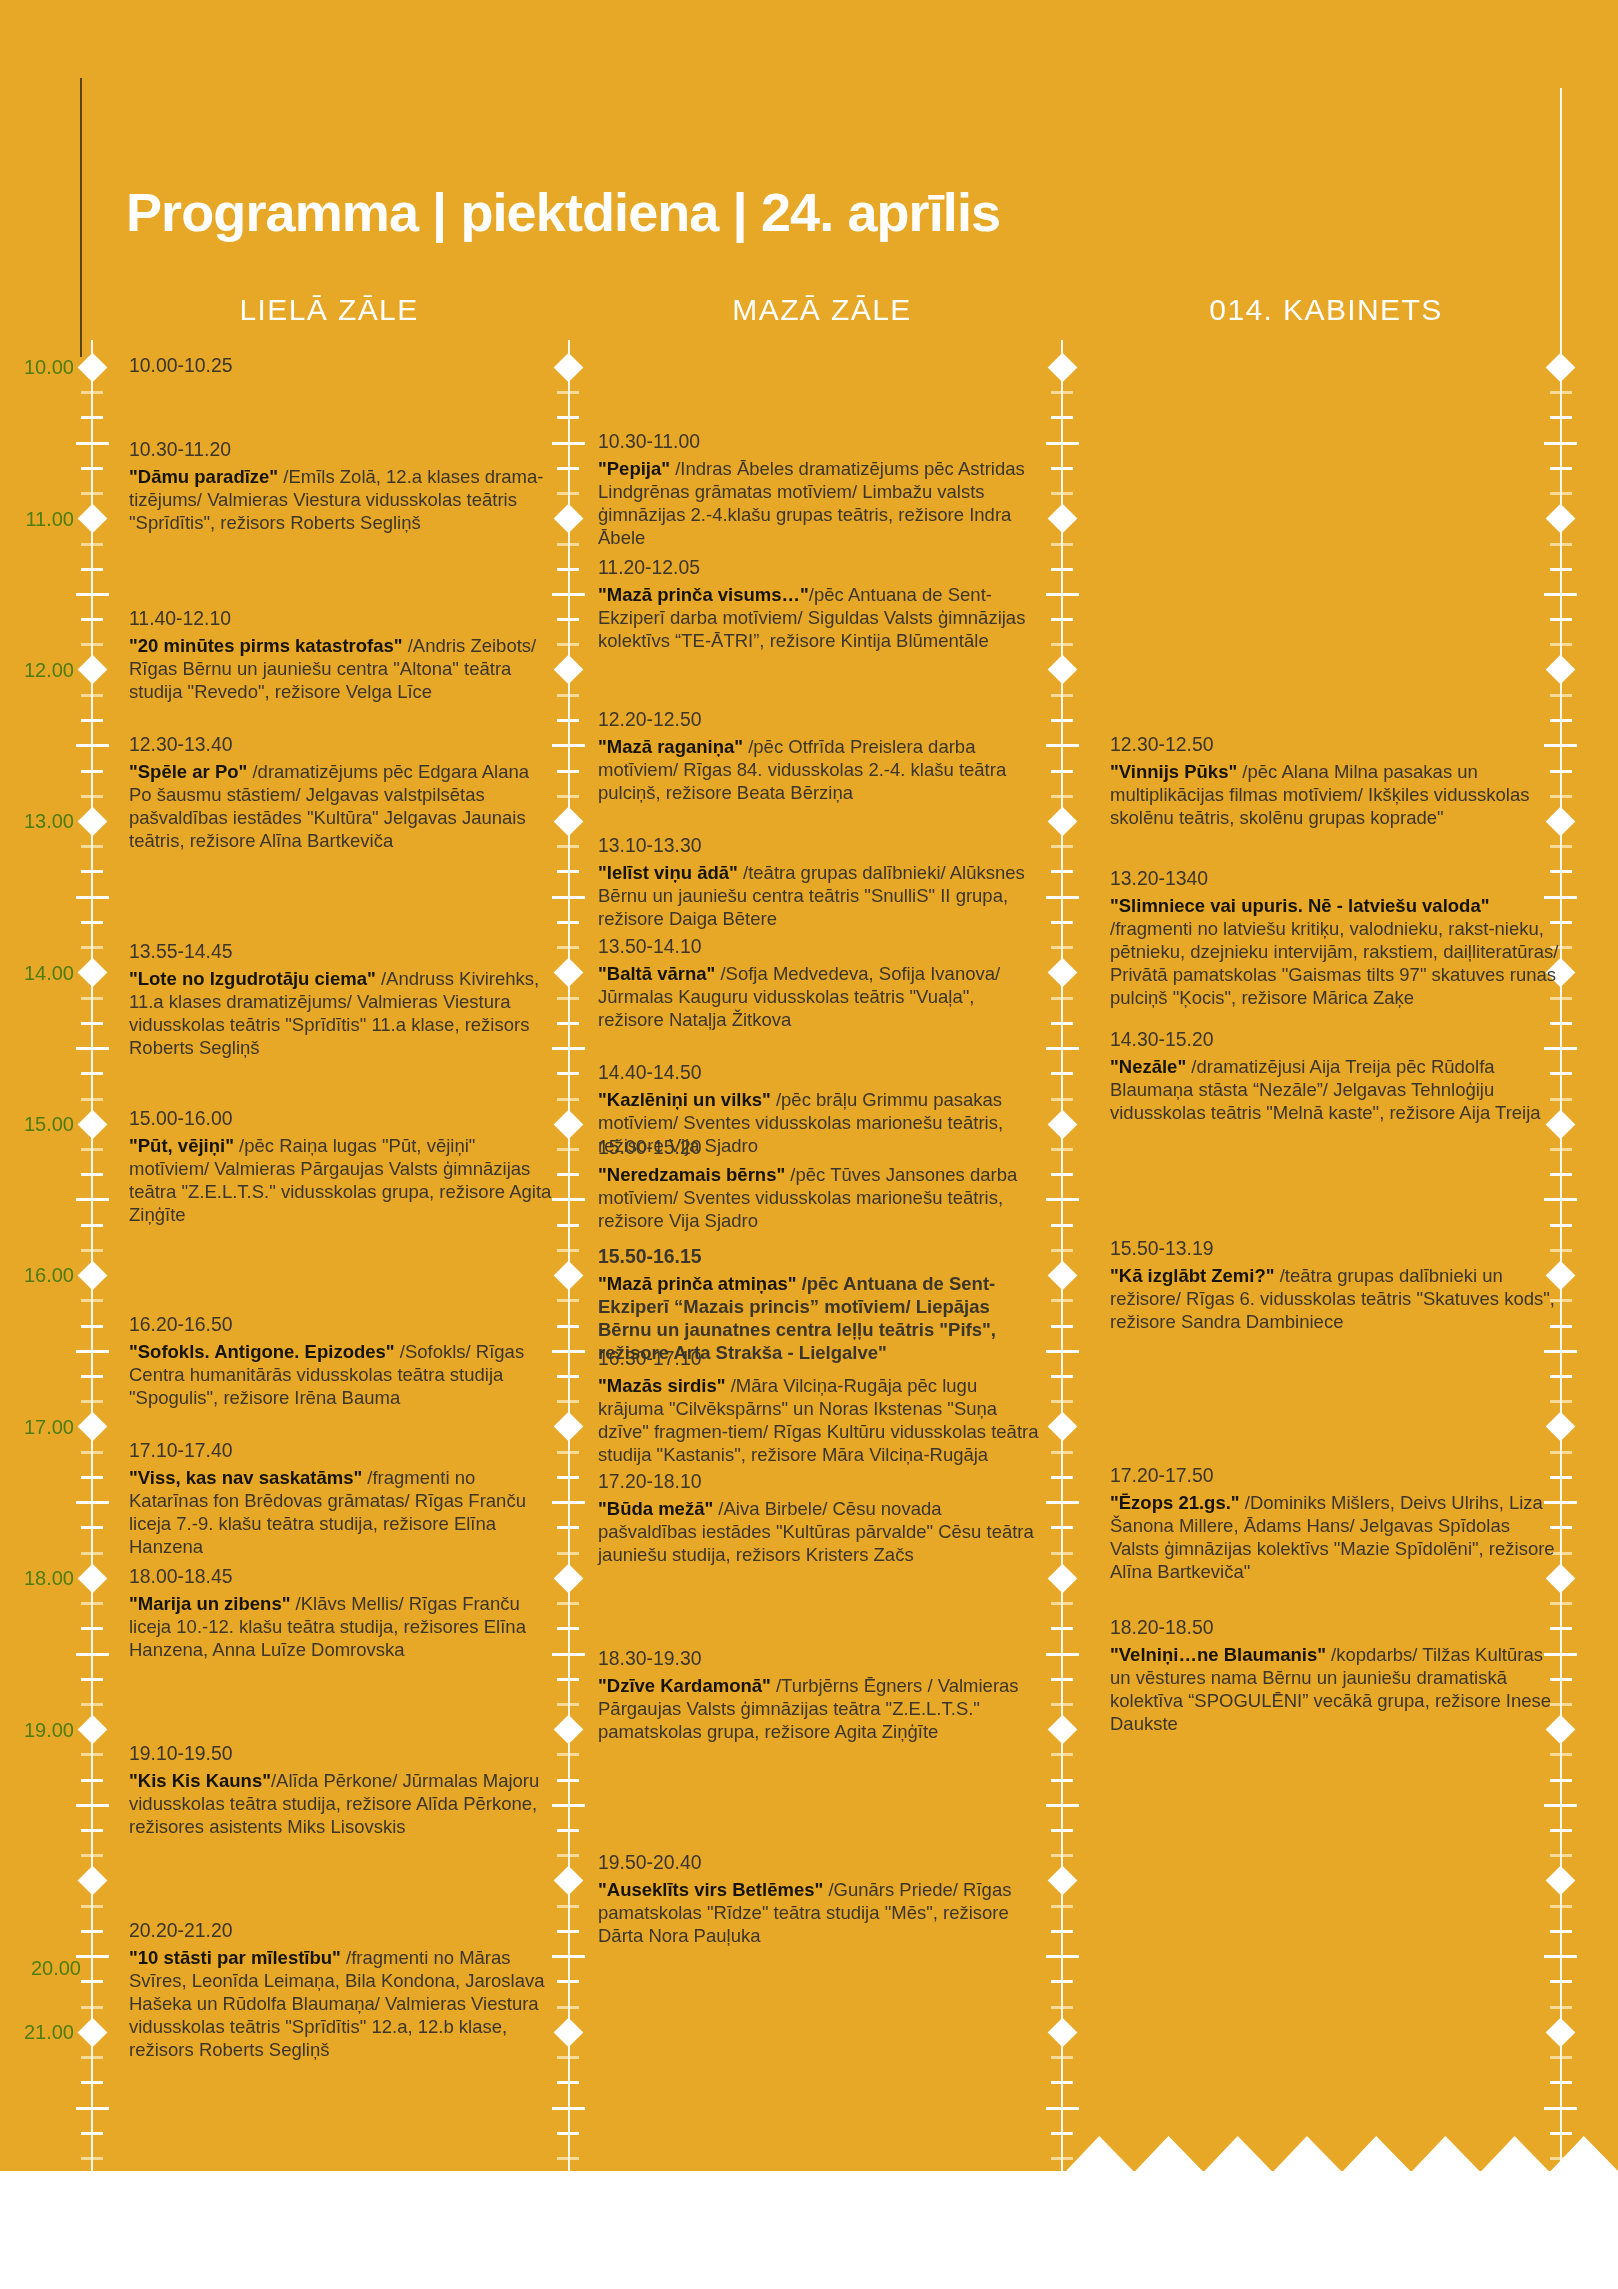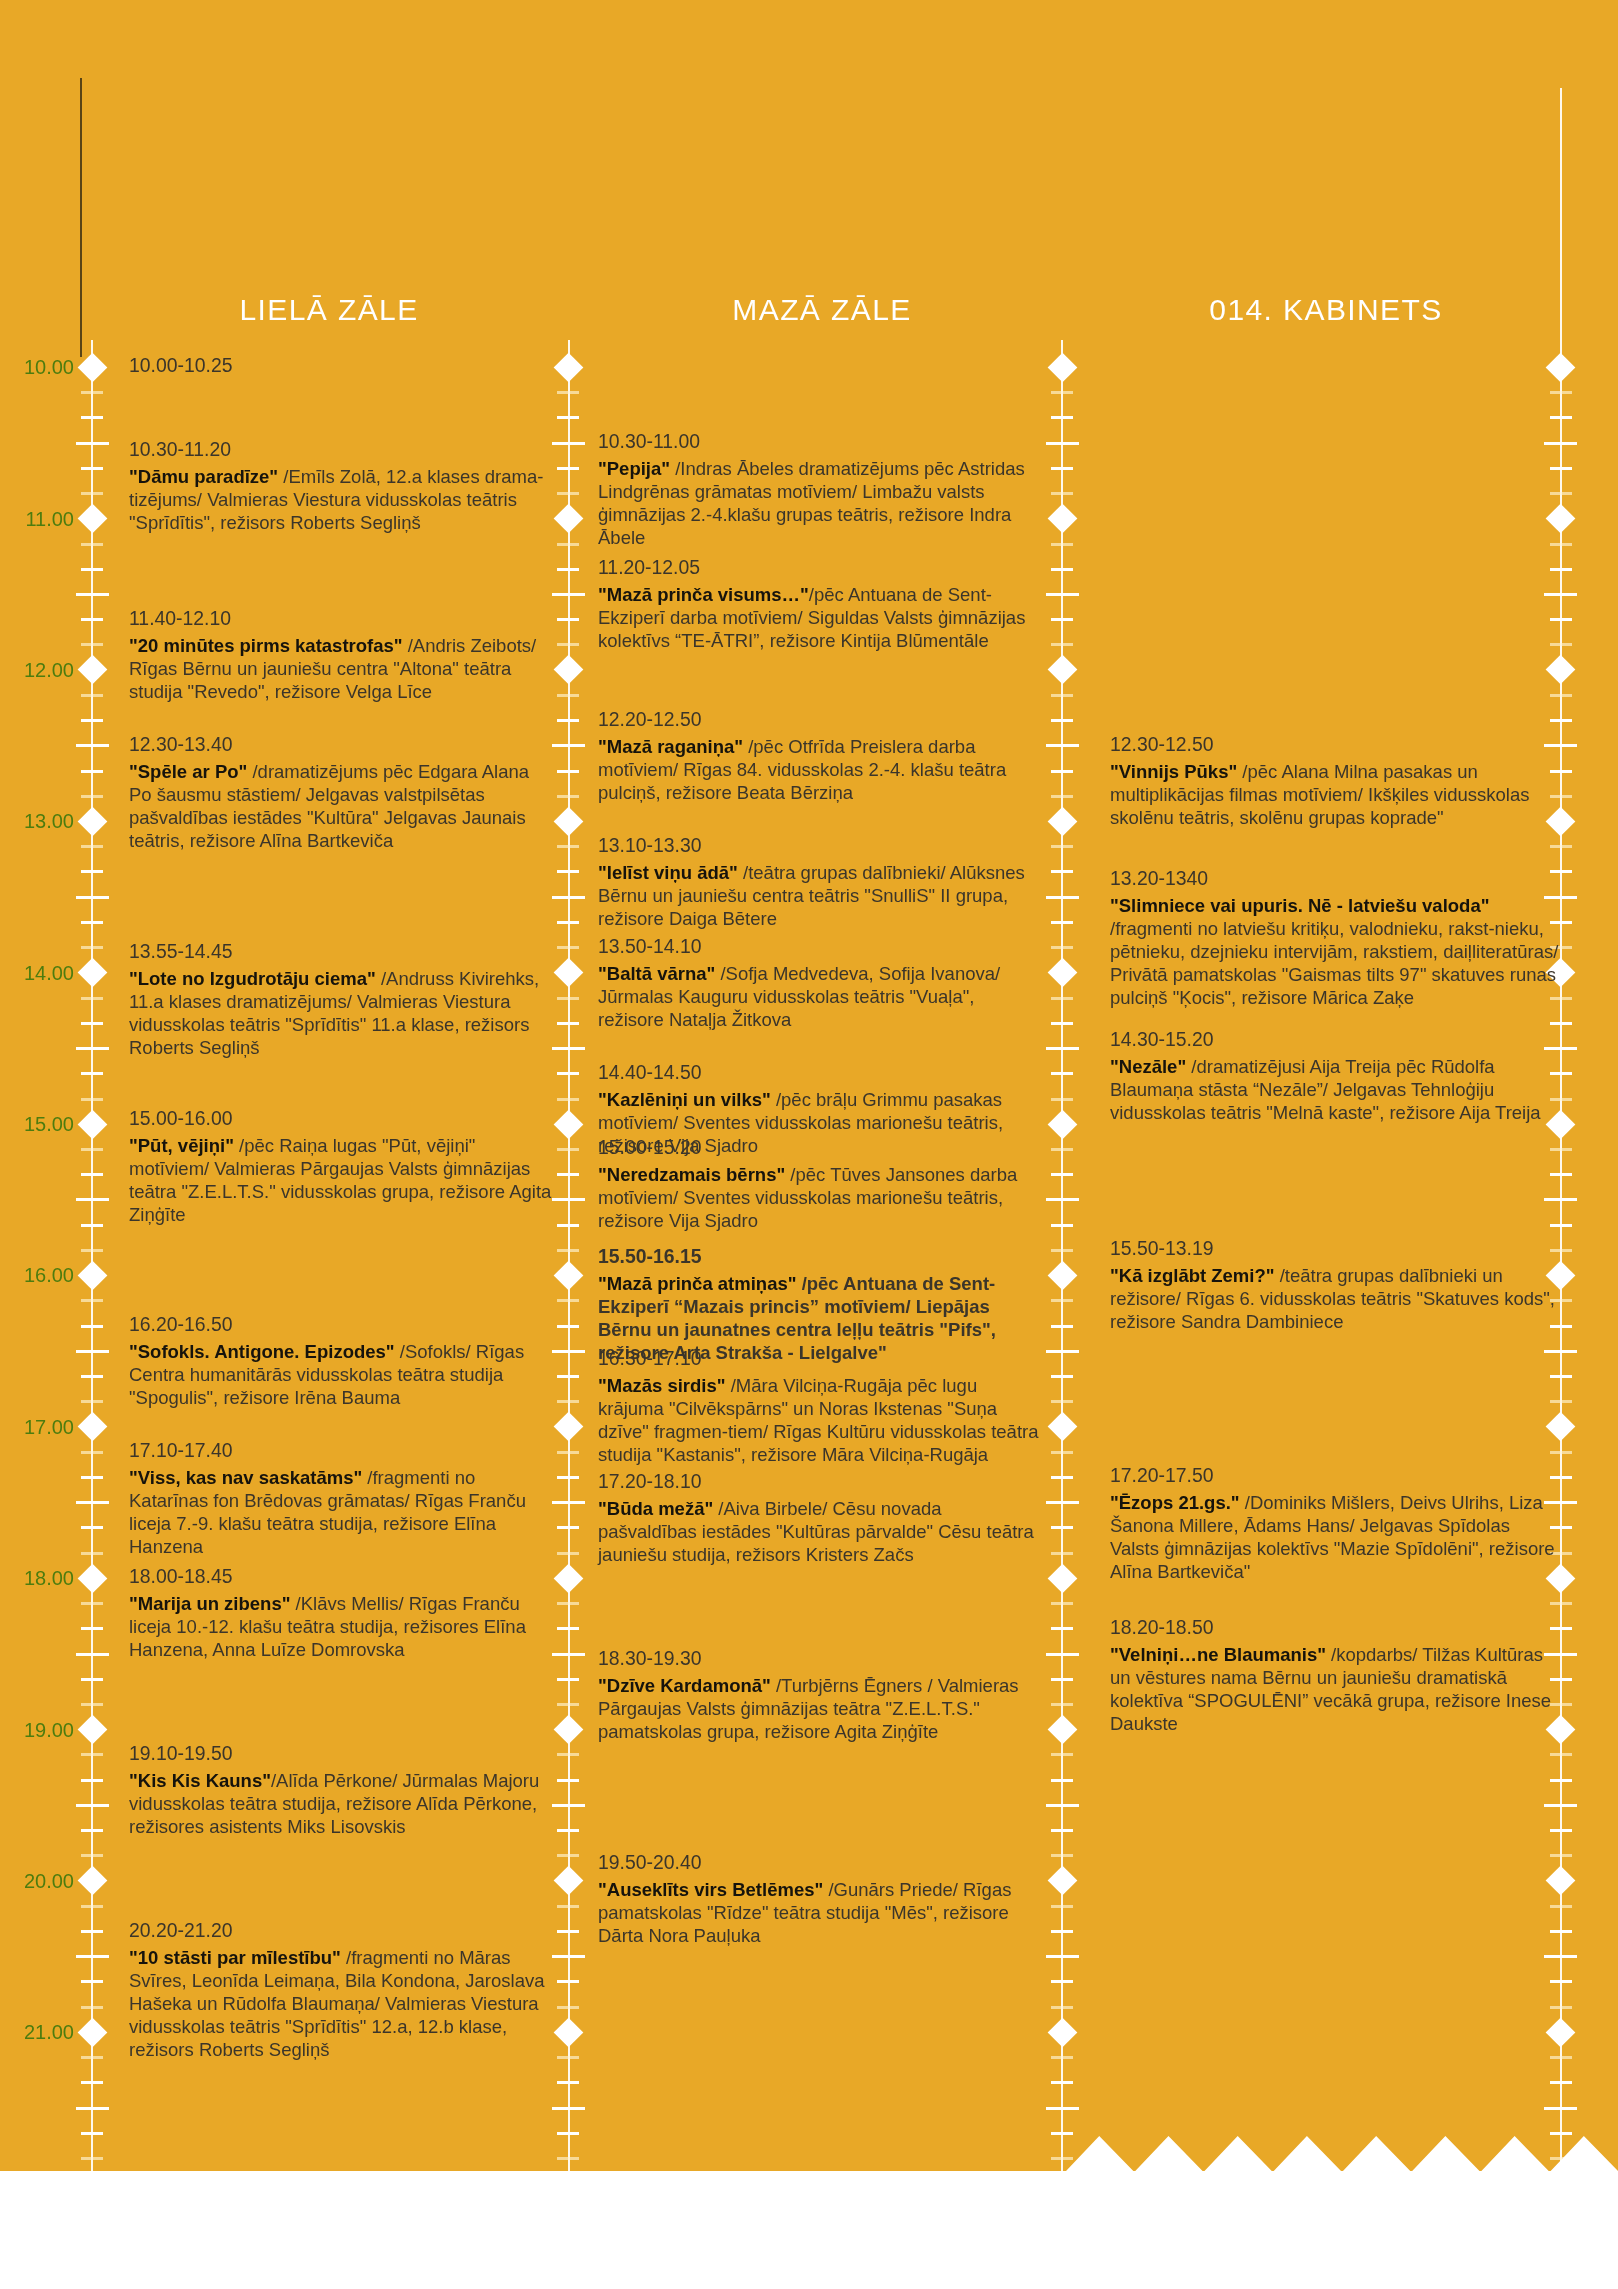--- a/index.html
+++ b/index.html
@@ -25,20 +25,21 @@
   .bottom-white{position:absolute;left:0;top:2171px;width:1619px;height:119px;background:#ffffff;}
   .zigzag{position:absolute;left:1065px;top:2136px;}
 </style>
 </head>
 <body>
 
 <div id="poster">
   <div class="bg"></div>
   <div class="dark-line"></div>
 
+  <div class="page-title">Programma | piektdiena | 24. aprīlis</div>
 
   <div class="col-header" style="left:126px;">LIELĀ ZĀLE</div>
   <div class="col-header" style="left:619px;">MAZĀ ZĀLE</div>
   <div class="col-header" style="left:1123px;">014. KABINETS</div>
 
   <div id="rails">
       <div class="rail" style="left: 91px; top: 340px; height: 1831px;"></div>
       <div class="diamond" style="left: 82px; top: 357px;"></div>
       <div class="tick pale" style="left: 81px; top: 391px; width: 22px;"></div>
       <div class="tick" style="left: 81px; top: 416px; width: 22px;"></div>
@@ -108,21 +109,21 @@
       <div class="tick" style="left: 76px; top: 1804px; width: 33px;"></div>
       <div class="tick" style="left: 81px; top: 1829px; width: 22px;"></div>
       <div class="tick pale" style="left: 81px; top: 1854px; width: 22px;"></div>
       <div class="hour-label" style="top: 1718px;">19.00</div>
       <div class="diamond" style="left: 82px; top: 1870px;"></div>
       <div class="tick pale" style="left: 81px; top: 1905px; width: 22px;"></div>
       <div class="tick" style="left: 81px; top: 1930px; width: 22px;"></div>
       <div class="tick" style="left: 76px; top: 1955px; width: 33px;"></div>
       <div class="tick" style="left: 81px; top: 1980px; width: 22px;"></div>
       <div class="tick pale" style="left: 81px; top: 2006px; width: 22px;"></div>
-      <div class="hour-label" style="top: 1869px;">20.00</div>
+      <div class="hour-label" style="top: 1956px; padding-left: 7px;">20.00</div>
       <div class="diamond" style="left: 82px; top: 2022px;"></div>
       <div class="tick pale" style="left: 81px; top: 2056px; width: 22px;"></div>
       <div class="tick" style="left: 81px; top: 2081px; width: 22px;"></div>
       <div class="tick" style="left: 76px; top: 2107px; width: 33px;"></div>
       <div class="tick" style="left: 81px; top: 2132px; width: 22px;"></div>
       <div class="tick pale" style="left: 81px; top: 2157px; width: 22px;"></div>
       <div class="hour-label" style="top: 2020px;">21.00</div>
       <div class="rail" style="left: 568px; top: 340px; height: 1831px;"></div>
       <div class="diamond" style="left: 558px; top: 357px;"></div>
       <div class="tick pale" style="left: 557px; top: 391px; width: 22px;"></div>

